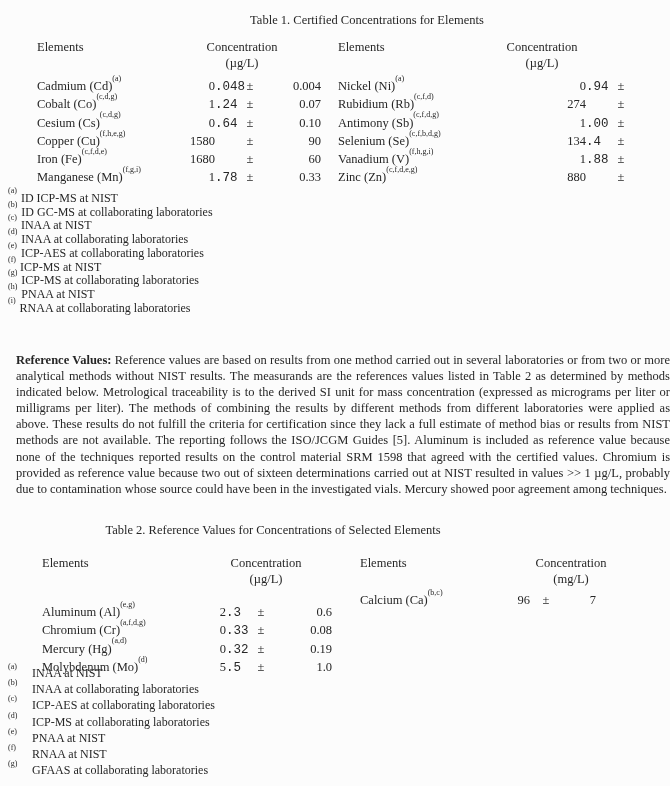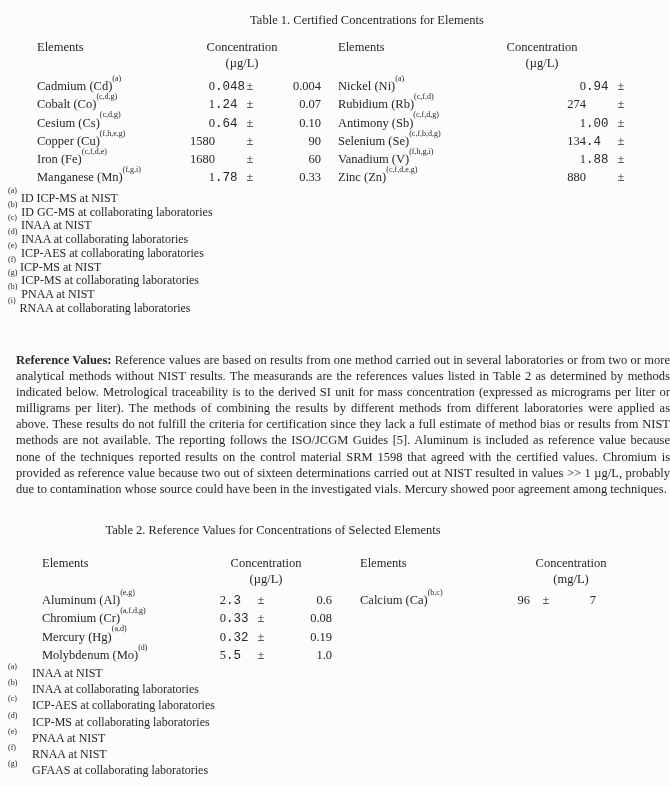--- a/index.html
+++ b/index.html
@@ -19,21 +19,21 @@
   .t1l .trow{grid-template-columns:134px 44px 24px 22px 60px;}
   .t1r .trow{grid-template-columns:160px 88px 24px 22px 60px;}
   .t2l .trow{grid-template-columns:140px 44px 24px 22px 60px;}
   .t2r .trow{grid-template-columns:130px 40px 6px 20px 40px;}
   .cell-name{text-align:left;white-space:nowrap;}
   .cell-int{text-align:right;}
   .cell-frac{text-align:left;font-family:Liberation Mono, monospace;}
   .cell-pm{text-align:center;}
   .cell-unc{text-align:right;}
   .t1r .cell-unc{padding-left:8px;}
-  .t2l .cell-unc{padding-left:6px;}
+  .t2l .cell-unc{padding-left:6px;margin-top:12px;}
   .t2r .cell-unc{padding-left:8px;}
   sup{font-size:8px;position:relative;top:-4px;line-height:0;letter-spacing:0;}
   
   .fnotes{font-size:12px;}
   .t1f .fline{line-height:13.7px;white-space:nowrap;}
   .t2f .fline{line-height:16.2px;white-space:nowrap;}
   .fmark{margin-right:4px;}
   .t2f .fmark{display:inline-block;width:24px;margin-right:0;top:-3px;}
   
   .para{

